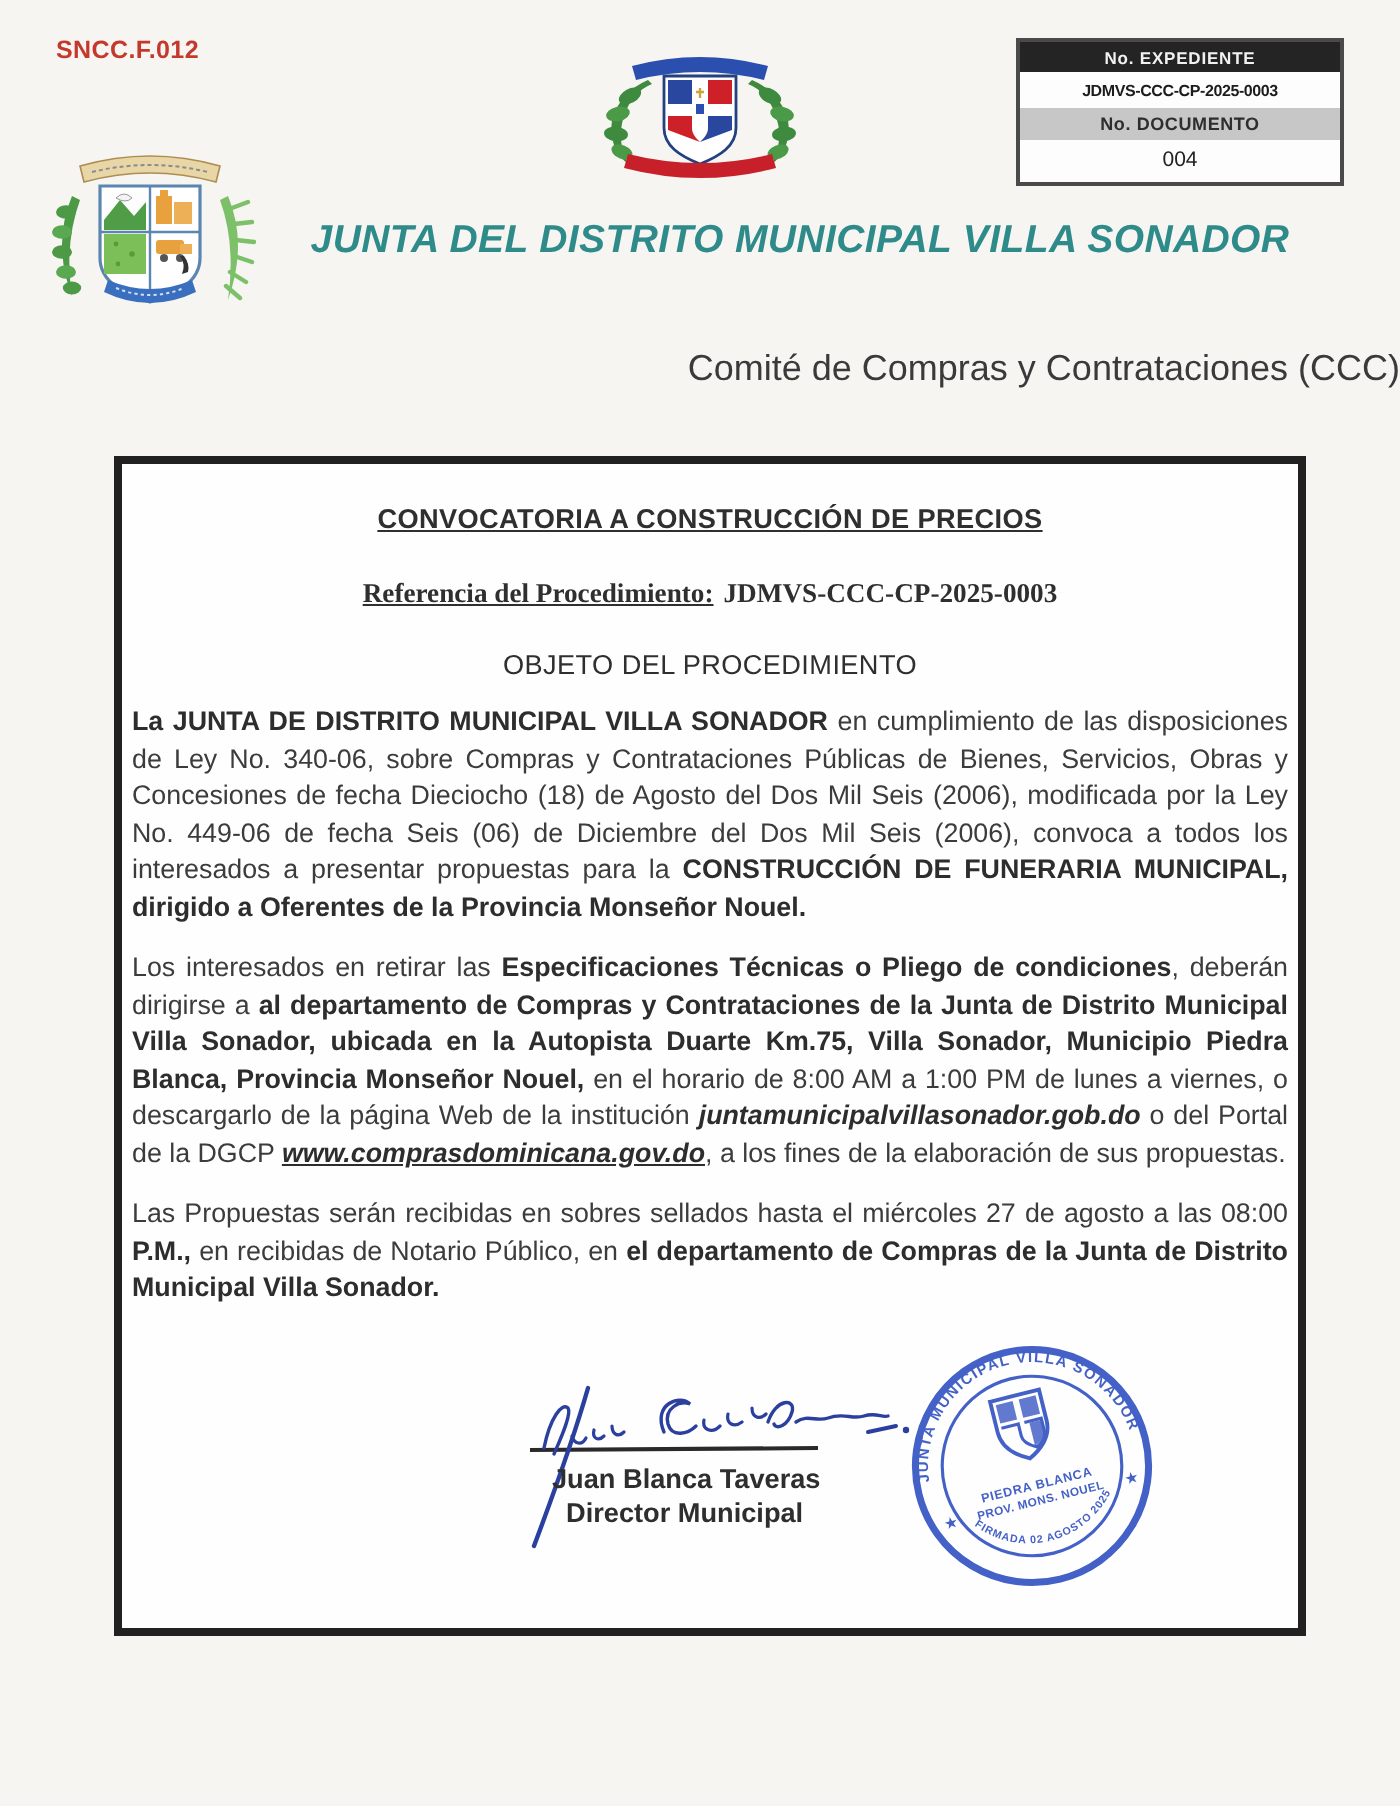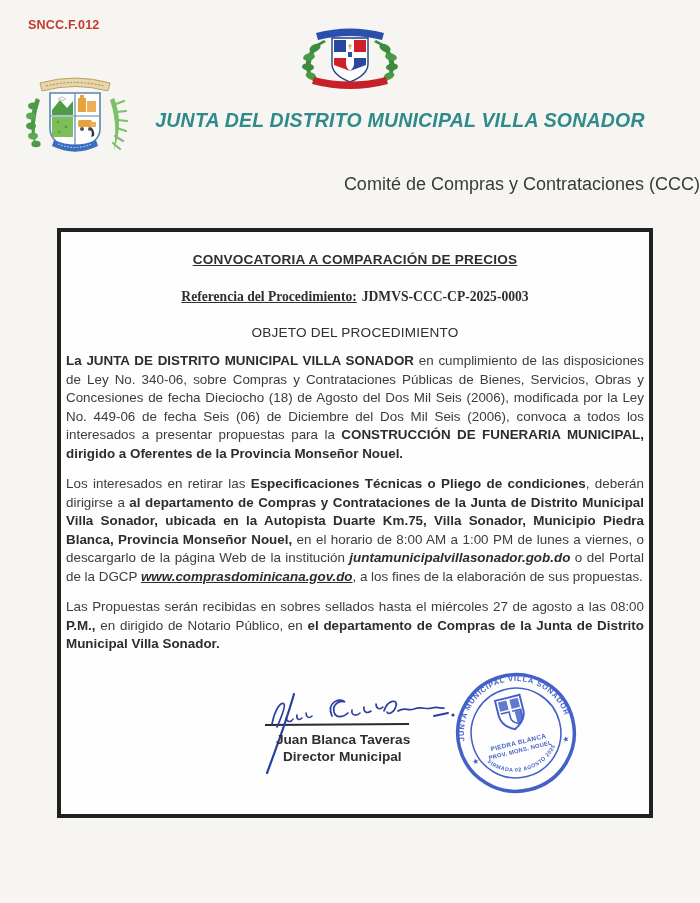--- a/index.html
+++ b/index.html
@@ -101,20 +101,26 @@
     transform:rotate(-14deg);opacity:.88;
   }
 </style>
 </head>
 <body>
 
 <div class="page">
 
   <div class="form-code">SNCC.F.012</div>
 
+  <div class="exp-box">
+    <div class="exp-header">No. EXPEDIENTE</div>
+    <div class="exp-val1">JDMVS-CCC-CP-2025-0003</div>
+    <div class="exp-subheader">No. DOCUMENTO</div>
+    <div class="exp-val2">004</div>
+  </div>
 
   <svg class="muni-logo" width="106" height="88" viewBox="0 0 106 88">
     <path d="M18,13 Q53,3 88,13 L86,21 Q53,12 20,21 Z" fill="#e8d6a6" stroke="#ad8d52" stroke-width="0.8"></path>
     <path d="M24,16 Q53,9 82,16" fill="none" stroke="#8b8b8b" stroke-width="1" stroke-dasharray="2 1.5"></path>
     <path d="M14,28 Q4,52 14,78 Q10,52 18,30 Z" fill="#4c9a45"></path>
     <ellipse cx="11" cy="36" rx="5" ry="3.4" fill="#4c9a45"></ellipse>
       <ellipse cx="9" cy="46" rx="5" ry="3.4" fill="#5aa84f"></ellipse>
     <ellipse cx="9" cy="56" rx="5" ry="3.4" fill="#4c9a45"></ellipse>
       <ellipse cx="11" cy="66" rx="5" ry="3.4" fill="#5aa84f"></ellipse>
     <ellipse cx="14" cy="74" rx="4.6" ry="3.2" fill="#4c9a45"></ellipse>
@@ -163,28 +169,28 @@
     <rect x="54" y="26" width="4" height="5" fill="#2b4fae"></rect>
     <path d="M56,18 v5 M54,20 h4" stroke="#caa53c" stroke-width="1.2"></path>
     <path d="M18,58 Q56,68 94,58 L92,51 Q56,60 20,51 Z" fill="#c8202b"></path>
   </svg>
 
   <div class="org-title">JUNTA DEL DISTRITO MUNICIPAL VILLA SONADOR</div>
   <div class="committee">Comité de Compras y Contrataciones (CCC)</div>
 
   <div class="notice-box">
     <div class="notice-content">
-      <div class="n-heading">CONVOCATORIA A COMPARACIÓN DE PRECIOS</div>
+      <div class="n-heading">CONVOCATORIA A CONSTRUCCIÓN DE PRECIOS</div>
       <div class="n-ref">
         <span class="lbl">Referencia del Procedimiento:</span><span>JDMVS-CCC-CP-2025-0003</span>
       </div>
       <div class="n-obj">OBJETO DEL PROCEDIMIENTO</div>
       <p class="body first"><span data-b="" style="font-weight: bold;">La JUNTA DE DISTRITO MUNICIPAL VILLA SONADOR</span><span> en cumplimiento de las disposiciones de Ley No. 340-06, sobre Compras y Contrataciones Públicas de Bienes, Servicios, Obras y Concesiones de fecha Dieciocho (18) de Agosto del Dos Mil Seis (2006), modificada por la Ley No. 449-06 de fecha Seis (06) de Diciembre del Dos Mil Seis (2006), convoca a todos los interesados a presentar propuestas para la </span><span data-b="" style="font-weight: bold;">CONSTRUCCIÓN DE FUNERARIA MUNICIPAL, dirigido a Oferentes de la Provincia Monseñor Nouel.</span></p>
       <p class="body"><span>Los interesados en retirar las </span><span data-b="" style="font-weight: bold;">Especificaciones Técnicas o Pliego de condiciones</span><span>, deberán dirigirse a </span><span data-b="" style="font-weight: bold;">al departamento de Compras y Contrataciones de la Junta de Distrito Municipal Villa Sonador, ubicada en la Autopista Duarte Km.75, Villa Sonador, Municipio Piedra Blanca, Provincia Monseñor Nouel,</span><span> en el horario de 8:00 AM a 1:00 PM de lunes a viernes, o descargarlo de la página Web de la institución </span><span data-b="" style="font-weight: bold; font-style: italic;">juntamunicipalvillasonador.gob.do</span><span> o del Portal de la DGCP </span><span data-b="" style="font-weight: bold; font-style: italic; text-decoration: underline;">www.comprasdominicana.gov.do</span><span>, a los fines de la elaboración de sus propuestas.</span></p>
-      <p class="body"><span>Las Propuestas serán recibidas en sobres sellados hasta el miércoles 27 de agosto a las 08:00 </span><span data-b="" style="font-weight: bold;">P.M.,</span><span> en dirigido de Notario Público, en </span><span data-b="" style="font-weight: bold;">el departamento de Compras de la Junta de Distrito Municipal Villa Sonador.</span></p>
+      <p class="body"><span>Las Propuestas serán recibidas en sobres sellados hasta el miércoles 27 de agosto a las 08:00 </span><span data-b="" style="font-weight: bold;">P.M.,</span><span> en recibidas de Notario Público, en </span><span data-b="" style="font-weight: bold;">el departamento de Compras de la Junta de Distrito Municipal Villa Sonador.</span></p>
     </div>
 
     <svg class="sig-svg" width="200" height="90" viewBox="0 0 200 90">
       <path d="M7,34 L151,33" stroke="#2a2a2a" stroke-width="2"></path>
       <g stroke="#2b3f9e" fill="none" stroke-linecap="round">
         <path d="M36,3 C30,24 18,58 9,82" stroke-width="2.2"></path>
         <path d="M14,33 C17,18 23,10 26,13 C28,16 22,29 19,36" stroke-width="1.7"></path>
         <path d="M28,27 c1,4 5,5 7,1 m4,-4 c-1,4 2,6 5,3 m4,-5 c0,4 3,6 6,3" stroke-width="1.6"></path>
         <path d="M74,25 C68,11 82,6 87,11 C82,9 74,13 76,21 C78,28 86,26 90,22" stroke-width="1.7"></path>
         <path d="M94,19 c-1,5 4,7 8,3 m4,-6 c-1,5 3,7 7,4 m5,-7 c0,5 4,6 7,3" stroke-width="1.6"></path>

